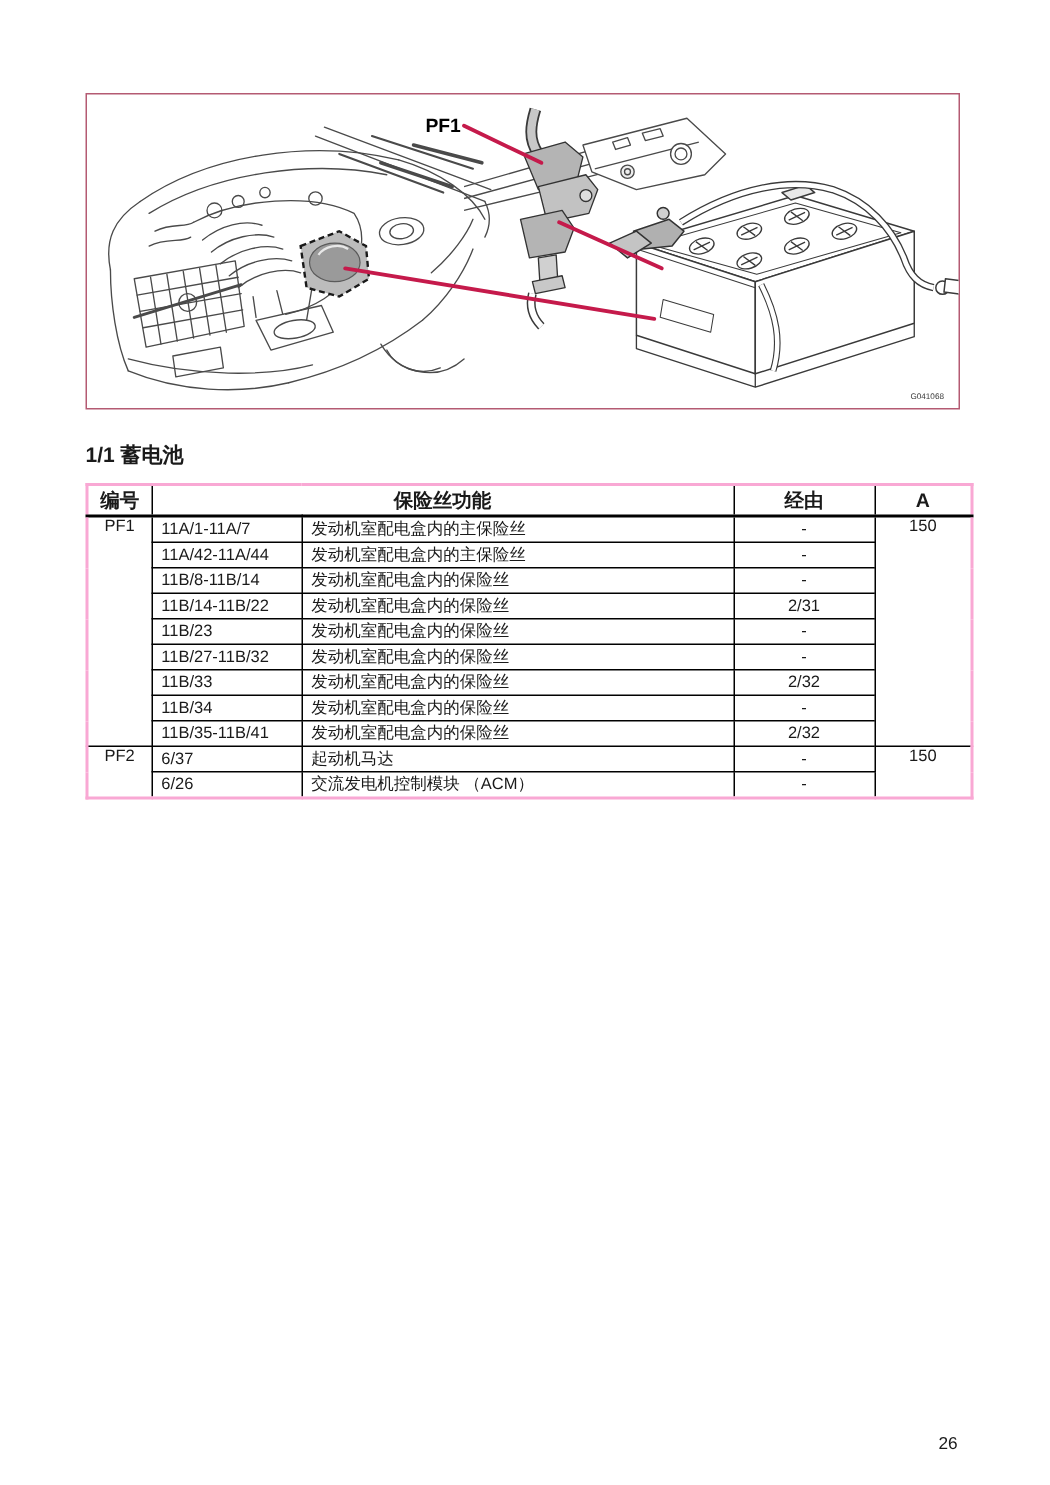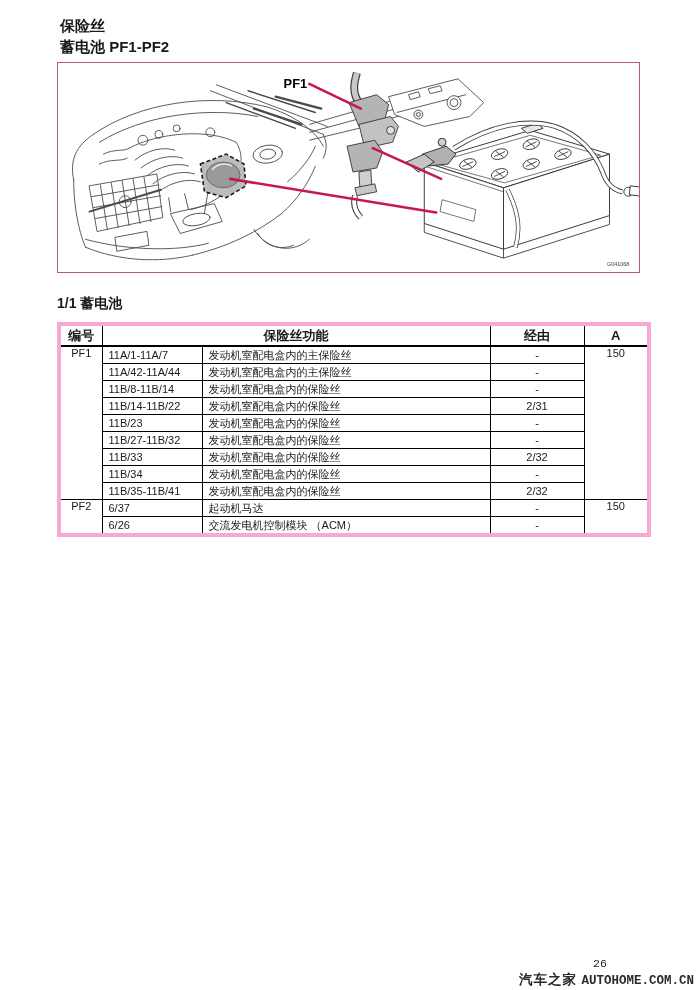--- a/index.html
+++ b/index.html
@@ -17,47 +17,43 @@
 
   
   .figure{position:absolute;left:57px;top:62px;width:583px;height:211px;border:1.5px solid var(--frame);box-sizing:border-box;background:#fff;}
   .figure svg{display:block;width:100%;height:100%;}
 
   
   .section-heading{position:absolute;left:57px;top:295px;font-size:14px;font-weight:bold;}
 
   
   .tablewrap{position:absolute;left:57px;top:322px;}
-  table.fuse{border-collapse:collapse;table-layout:fixed;width:590px;border:4px solid #f9a8d4;padding-left:20px;}
+  table.fuse{border-collapse:collapse;table-layout:fixed;width:590px;border:2px solid #f9a8d4;padding-left:20px;}
   table.fuse th{border:1px solid #000;border-bottom:2px solid #000;font-size:13px;font-weight:bold;height:19px;padding:0 6px;}
   table.fuse td{border:1px solid #000;font-size:11px;height:16px;padding:0 6px;line-height:13px;}
   th.h-id, th.h-via, th.h-amp{text-align:center;}
   th.h-fn{text-align:center;}
   td.c-id{ text-align:center;vertical-align:top;padding-top:2px;}
   td.c-amp{text-align:center;vertical-align:top;padding-top:2px;}
   td.c-fuse{border-right:none;}
   td.c-desc{border-left:none;}
   td.c-via{text-align:center;}
 
   
   .footer-doc{position:absolute;left:0;top:957px;width:700px;text-align:center;font-size:11.5px;}
-  .page-number{position:absolute;left:575px;top:957px;width:50px;text-align:center;font-size:11.5px;font-family:Liberation Mono, monospace;}
+  .page-number{position:absolute;left:607px;top:957px;width:50px;text-align:center;font-size:11.5px;}
   .watermark{position:absolute;right:6px;top:970px;white-space:nowrap;color:#2b2b2b;}
   .watermark .cn{font-size:13.5px;font-weight:bold;letter-spacing:1px;}
   .watermark .url{font-family:"Liberation Mono","DejaVu Sans Mono",monospace;font-size:12.5px;font-weight:bold;}
 </style>
 </head>
 <body>
 
 <div class="page">
 
-  <div class="title">
-    <div>保险丝</div>
-    <div>蓄电池 PF1-PF2</div>
-  </div>
 
   <div class="figure">
     <svg viewBox="0 0 583 211">
 
       <g fill="none" stroke="var(--line)" stroke-width="0.9" stroke-linecap="round" stroke-linejoin="round">
         <path d="M14,118 C10,98 16,84 34,72"></path>
         <path d="M34,72 C80,40 150,30 208,44"></path>
         <path d="M208,44 C236,52 258,68 266,84"></path>
         <path d="M14,118 C14,140 18,168 26,186"></path>
         <path d="M26,186 C60,200 100,202 134,194"></path>
@@ -258,18 +254,14 @@
           <tr>
             <td class="c-fuse">6/26</td>
             <td class="c-desc">交流发电机控制模块 （ACM）</td>
             <td class="c-via">-</td>
           </tr>
         </tbody>
     </table>
   </div>
 
   <div class="page-number">26</div>
-  <div class="watermark">
-    <span class="cn">汽车之家</span>
-    <span class="url">AUTOHOME.COM.CN</span>
-  </div>
 
 </div>
 
 </body></html>

